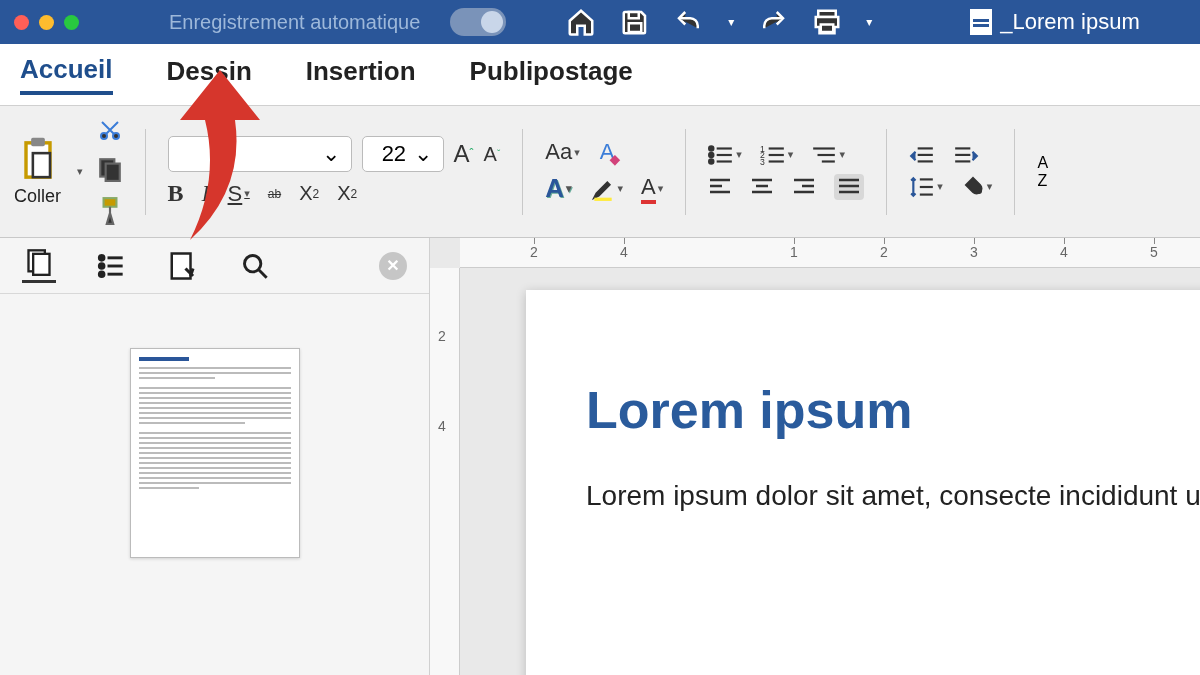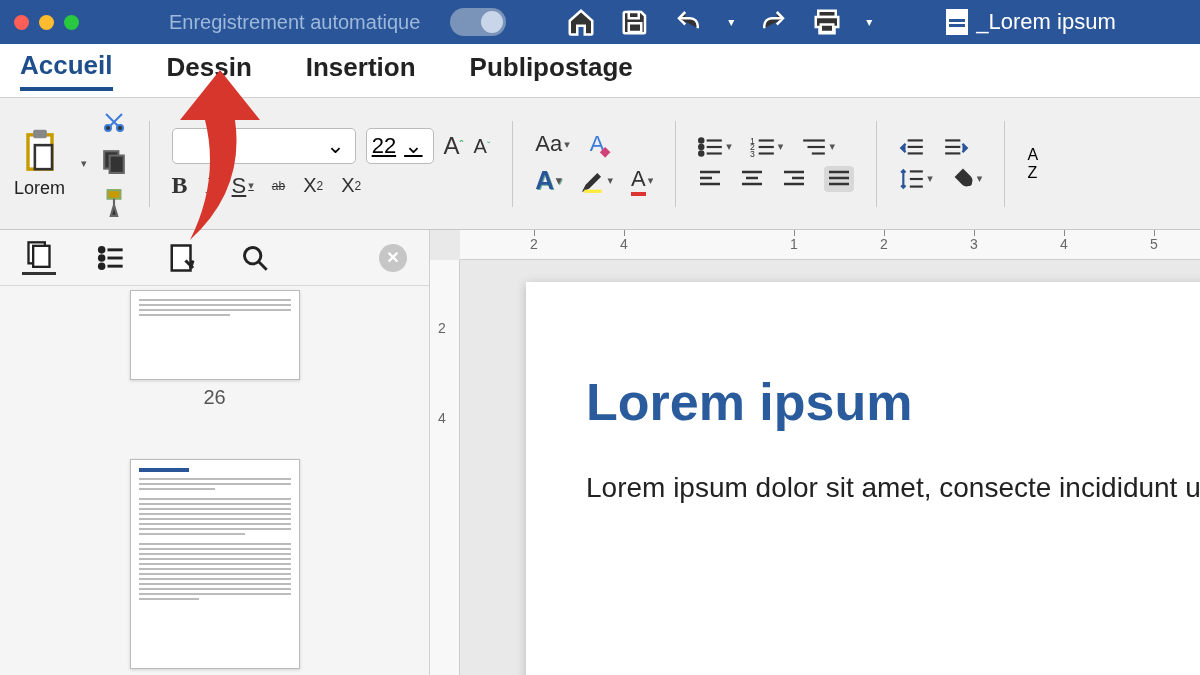--- a/index.html
+++ b/index.html
@@ -8,39 +8,39 @@
 
 .titlebar { height: 44px; background: #2a5699; display: flex; align-items: center; padding: 0 14px; gap: 10px; }
 .traffic { display: flex; gap: 10px; margin-right: 40px; }
 .tl { width: 15px; height: 15px; border-radius: 50%; }
 .tl.r { background: #ff5f57; } .tl.y { background: #febc2e; } .tl.g { background: #28c840; }
 .autosave-label { color: #9db8da; font-size: 20px; margin-left: 40px; }
 .toggle { width: 56px; height: 28px; border-radius: 14px; background: #7a93b9; margin-left: 20px; position: relative; }
 .toggle::after { content: ""; position: absolute; right: 3px; top: 3px; width: 22px; height: 22px; border-radius: 50%; background: #c9d6e9; }
 .titleicons { margin-left: 50px; display: flex; gap: 24px; align-items: center; }
 .titleicons svg { width: 30px; height: 30px; fill: none; stroke: #fff; stroke-width: 2; }
-.doc-name { margin-left: 64px; color: #fff; font-size: 22px; display: flex; align-items: center; gap: 8px; }
+.doc-name { margin-left: 88px; color: #fff; font-size: 22px; display: flex; align-items: center; gap: 8px; }
 .doc-icon { width: 22px; height: 26px; background: #fff; display: inline-block; position: relative; }
 .doc-icon::after { content: ""; position: absolute; left: 3px; right: 3px; top: 10px; height: 3px; background: #2a5699; box-shadow: 0 5px 0 #2a5699; }
 
 
-.tabs { height: 54px; background: #fff; border-bottom: 1px solid #d0d0d0; display: flex; align-items: center; gap: 54px; padding: 0 20px; }
+.tabs { height: 62px; background: #fff; border-bottom: 1px solid #d0d0d0; display: flex; align-items: center; gap: 54px; padding: 0 20px; }
 .tab { font-size: 26px; font-weight: 700; color: #222; cursor: pointer; padding-bottom: 6px; }
 .tab.active { color: #1f4e8c; border-bottom: 4px solid #1f4e8c; }
 
 
 .ribbon { background: #f0f0f0; border-bottom: 1px solid #c8c8c8; padding: 10px 14px; display: flex; gap: 22px; align-items: center; height: 132px; }
 .rgrp { display: flex; flex-direction: column; gap: 8px; }
 .col { display: flex; flex-direction: column; align-items: center; gap: 2px; }
 .row { display: flex; align-items: center; gap: 10px; }
 .sep { width: 1px; height: 86px; background: #c8c8c8; }
 .btn-lbl { font-size: 18px; color: #222; }
 .sel { height: 36px; border: 1px solid #bbb; border-radius: 5px; background: #fff; display: flex; align-items: center; justify-content: flex-end; padding: 0 10px; font-size: 22px; cursor: pointer; }
 .sel.font { width: 184px; }
-.sel.size { width: 68px; text-decoration: underline; }
+.sel.size { width: 82px; }
 .caret { margin-left: 8px; }
 .ico { display: inline-flex; align-items: center; justify-content: center; color: #333; }
 .ico svg { fill: currentColor; }
 .smallcaret { font-size: 11px; color: #555; margin-left: 2px; }
 
 
 .workarea { display: flex; height: calc(675px - 44px - 54px - 132px); }
 .sidepanel { width: 430px; background: #f5f5f5; border-right: 1px solid #d0d0d0; display: flex; flex-direction: column; }
 .sidetabs { height: 56px; display: flex; align-items: center; gap: 38px; padding: 0 22px; border-bottom: 1px solid #d8d8d8; }
 .sidetab { width: 34px; height: 34px; display: flex; align-items: center; justify-content: center; cursor: pointer; }
@@ -128,21 +128,21 @@
 
   <div class="row" style="gap:14px">
     <div class="col">
       <span class="ico">
           <svg width="42" height="48" viewBox="0 0 24 28">
             <rect x="5" y="4" width="14" height="20" stroke="#c69a00" stroke-width="2" fill="#fff"></rect>
             <rect x="8" y="1" width="8" height="5" rx="1" fill="#888"></rect>
             <rect x="9" y="10" width="10" height="14" fill="#fff" stroke="#333" stroke-width="1.5"></rect>
           </svg>
         </span>
-      <span class="btn-lbl">Lorem</span>
+      <span class="btn-lbl">Coller</span>
     </div>
     <span class="smallcaret">▾</span>
     <div class="col" style="gap:14px">
       <span class="ico">
           <svg width="24" height="24" viewBox="0 0 24 24" stroke="#3b7dd8" stroke-width="2" fill="none">
             <circle cx="6" cy="18" r="3"></circle>
             <circle cx="18" cy="18" r="3"></circle>
             <path d="M8 16L20 4M16 16L4 4"></path>
           </svg>
         </span>
@@ -371,29 +371,20 @@
         </div>
       <div class="sidetab">
           <svg width="28" height="28" viewBox="0 0 24 24" stroke="#222" stroke-width="2.5" fill="none">
             <circle cx="10" cy="10" r="7"></circle>
             <line x1="15" y1="15" x2="22" y2="22"></line>
           </svg>
         </div>
       <div class="sideclose">✕</div>
     </div>
     <div class="thumbs">
-      <div class="thumb">
-        <div class="thumb-page" style="height:90px">
-          <div class="fake-text"></div>
-            <div class="fake-text"></div>
-            <div class="fake-text"></div>
-            <div class="fake-text" style="width:60%"></div>
-        </div>
-        <div class="thumb-label">26</div>
-      </div>
       <div class="thumb" style="margin-top:50px">
         <div class="thumb-page" style="height:210px">
           <div class="fake-title"></div>
           <div class="fake-text"></div>
             <div class="fake-text"></div>
             <div class="fake-text" style="width:50%;margin-bottom:8px"></div>
           <div class="fake-text"></div>
             <div class="fake-text"></div>
             <div class="fake-text"></div>
             <div class="fake-text"></div>

